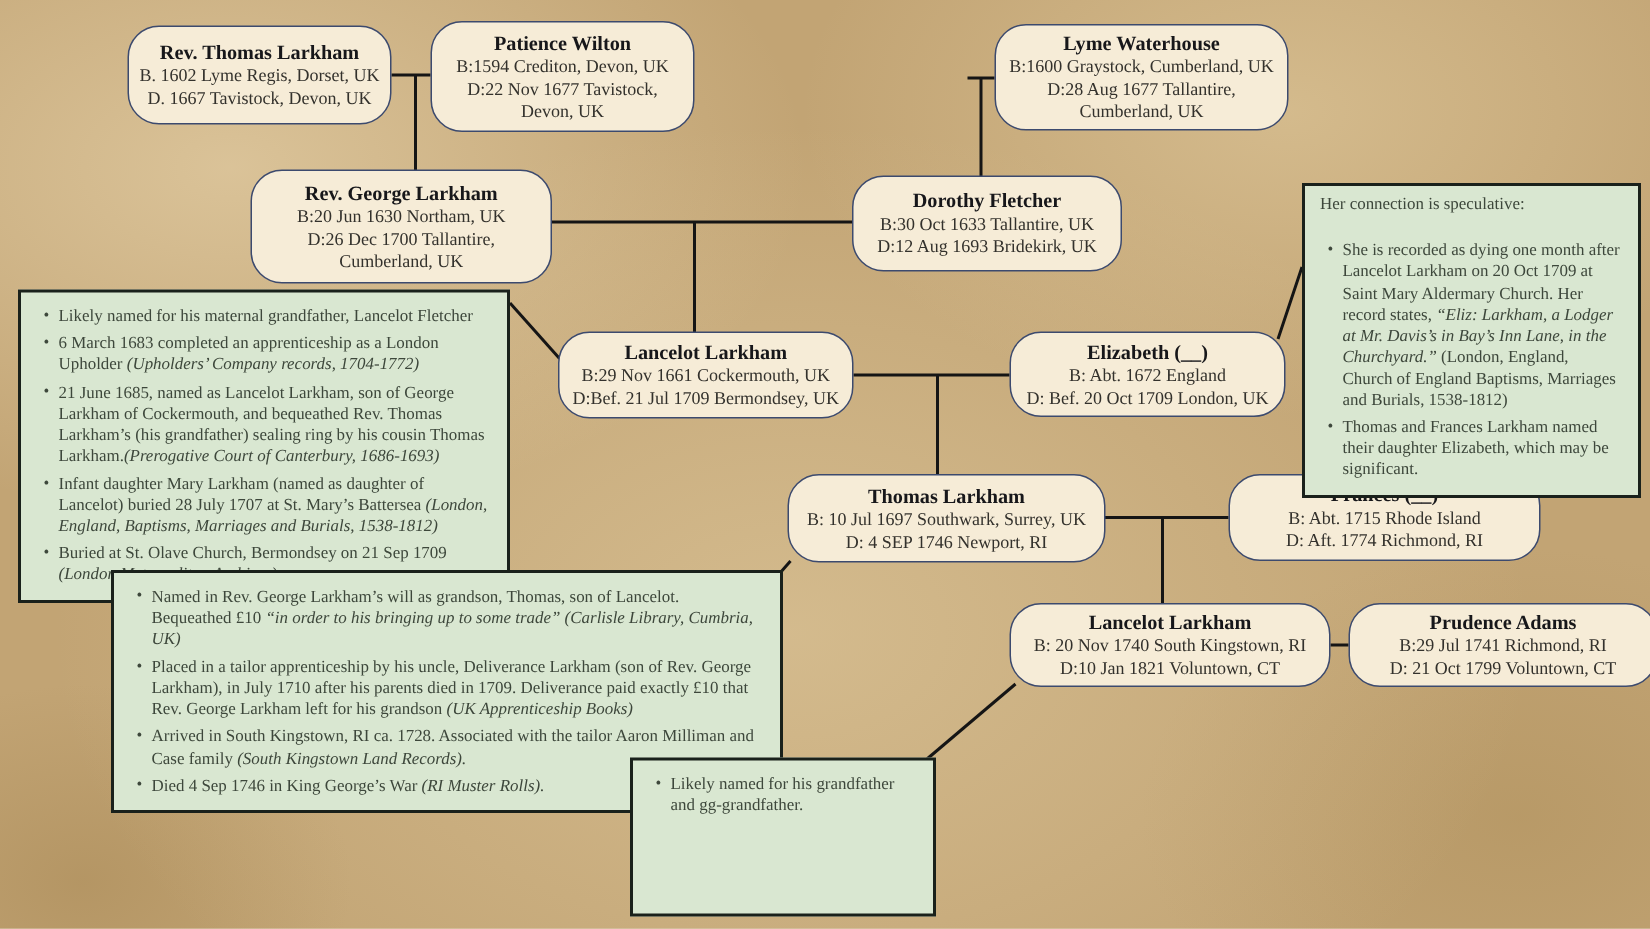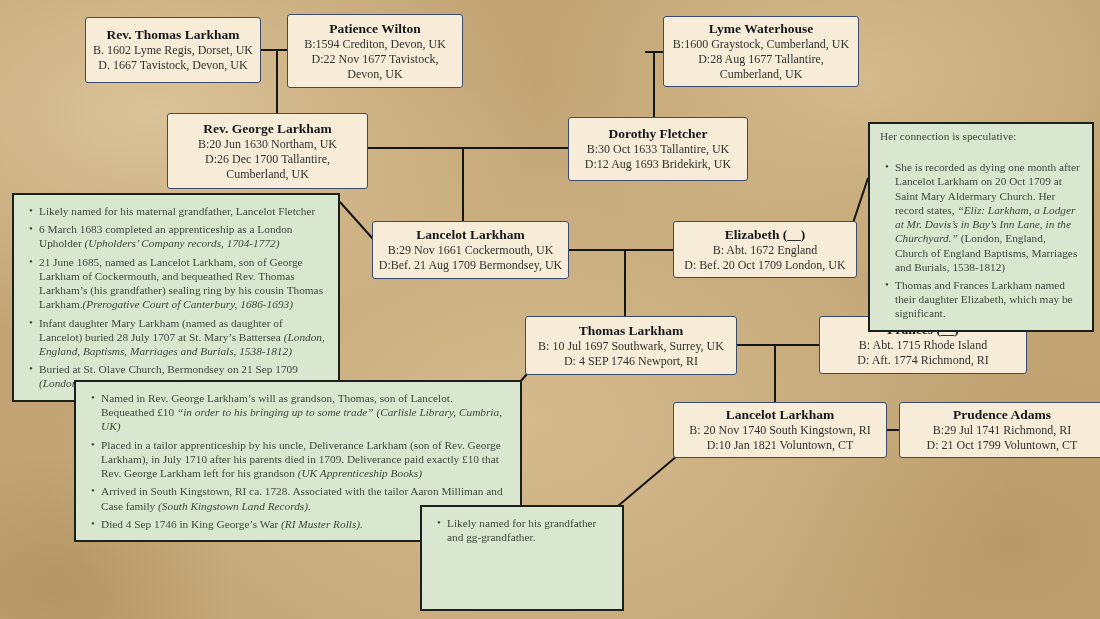--- a/index.html
+++ b/index.html
@@ -14,21 +14,21 @@
       radial-gradient(ellipse 300px 220px at 5% 95%, rgba(160,128,76,.4), rgba(160,128,76,0) 60%),
       radial-gradient(ellipse 1500px 950px at 50% 50%, rgba(0,0,0,0) 52%, rgba(118,88,42,.42) 100%);
     font-family:"Liberation Serif", serif;
   }
   .wires{position:absolute;left:0;top:0;z-index:1;}
   .wires line{stroke:var(--line,#151515);stroke-width:2;}
   .pbox{
     position:absolute;z-index:2;box-sizing:border-box;
     background:var(--box_fill,#f6ecd7);
     border:1.6px solid var(--box_border,#3c4a6e);
-    border-radius:3px;
+    border-radius:21px;
     display:flex;flex-direction:column;align-items:center;justify-content:center;
     text-align:center;padding:4px 5px;
   }
   .pname{font-weight:bold;font-size:13.5px;line-height:1.2;color:var(--name_text,#17171a);}
   .pline{font-size:12px;line-height:1.24;color:var(--detail_text,#33312c);}
   .nbox{
     position:absolute;z-index:2;box-sizing:border-box;
     background:var(--note_fill,#d9e7d1);
     border:2px solid var(--note_border,#1a211b);
     padding:5px 8px;
@@ -86,21 +86,21 @@
   </div>
   <div class="pbox" style="left:568px;top:117px;width:180px;min-height:64px">
     <div class="pname">Dorothy Fletcher</div>
     <div class="pline">B:30 Oct 1633 Tallantire, UK</div>
     <div class="pline">D:12 Aug 1693 Bridekirk, UK</div>
   </div>
 
   <div class="pbox" style="left:372px;top:221px;width:197px;min-height:58px">
     <div class="pname">Lancelot Larkham</div>
     <div class="pline">B:29 Nov 1661 Cockermouth, UK</div>
-    <div class="pline">D:Bef. 21 Aug 1709 Bermondsey, UK</div>
+    <div class="pline">D:Bef. 21 Jul 1709 Bermondsey, UK</div>
   </div>
   <div class="pbox" style="left:673px;top:221px;width:184px;min-height:57px">
     <div class="pname">Elizabeth (__)</div>
     <div class="pline">B: Abt. 1672 England</div>
     <div class="pline">D: Bef. 20 Oct 1709 London, UK</div>
   </div>
 
   <div class="pbox" style="left:525px;top:316px;width:212px;min-height:59px">
     <div class="pname">Thomas Larkham</div>
     <div class="pline">B: 10 Jul 1697 Southwark, Surrey, UK</div>

